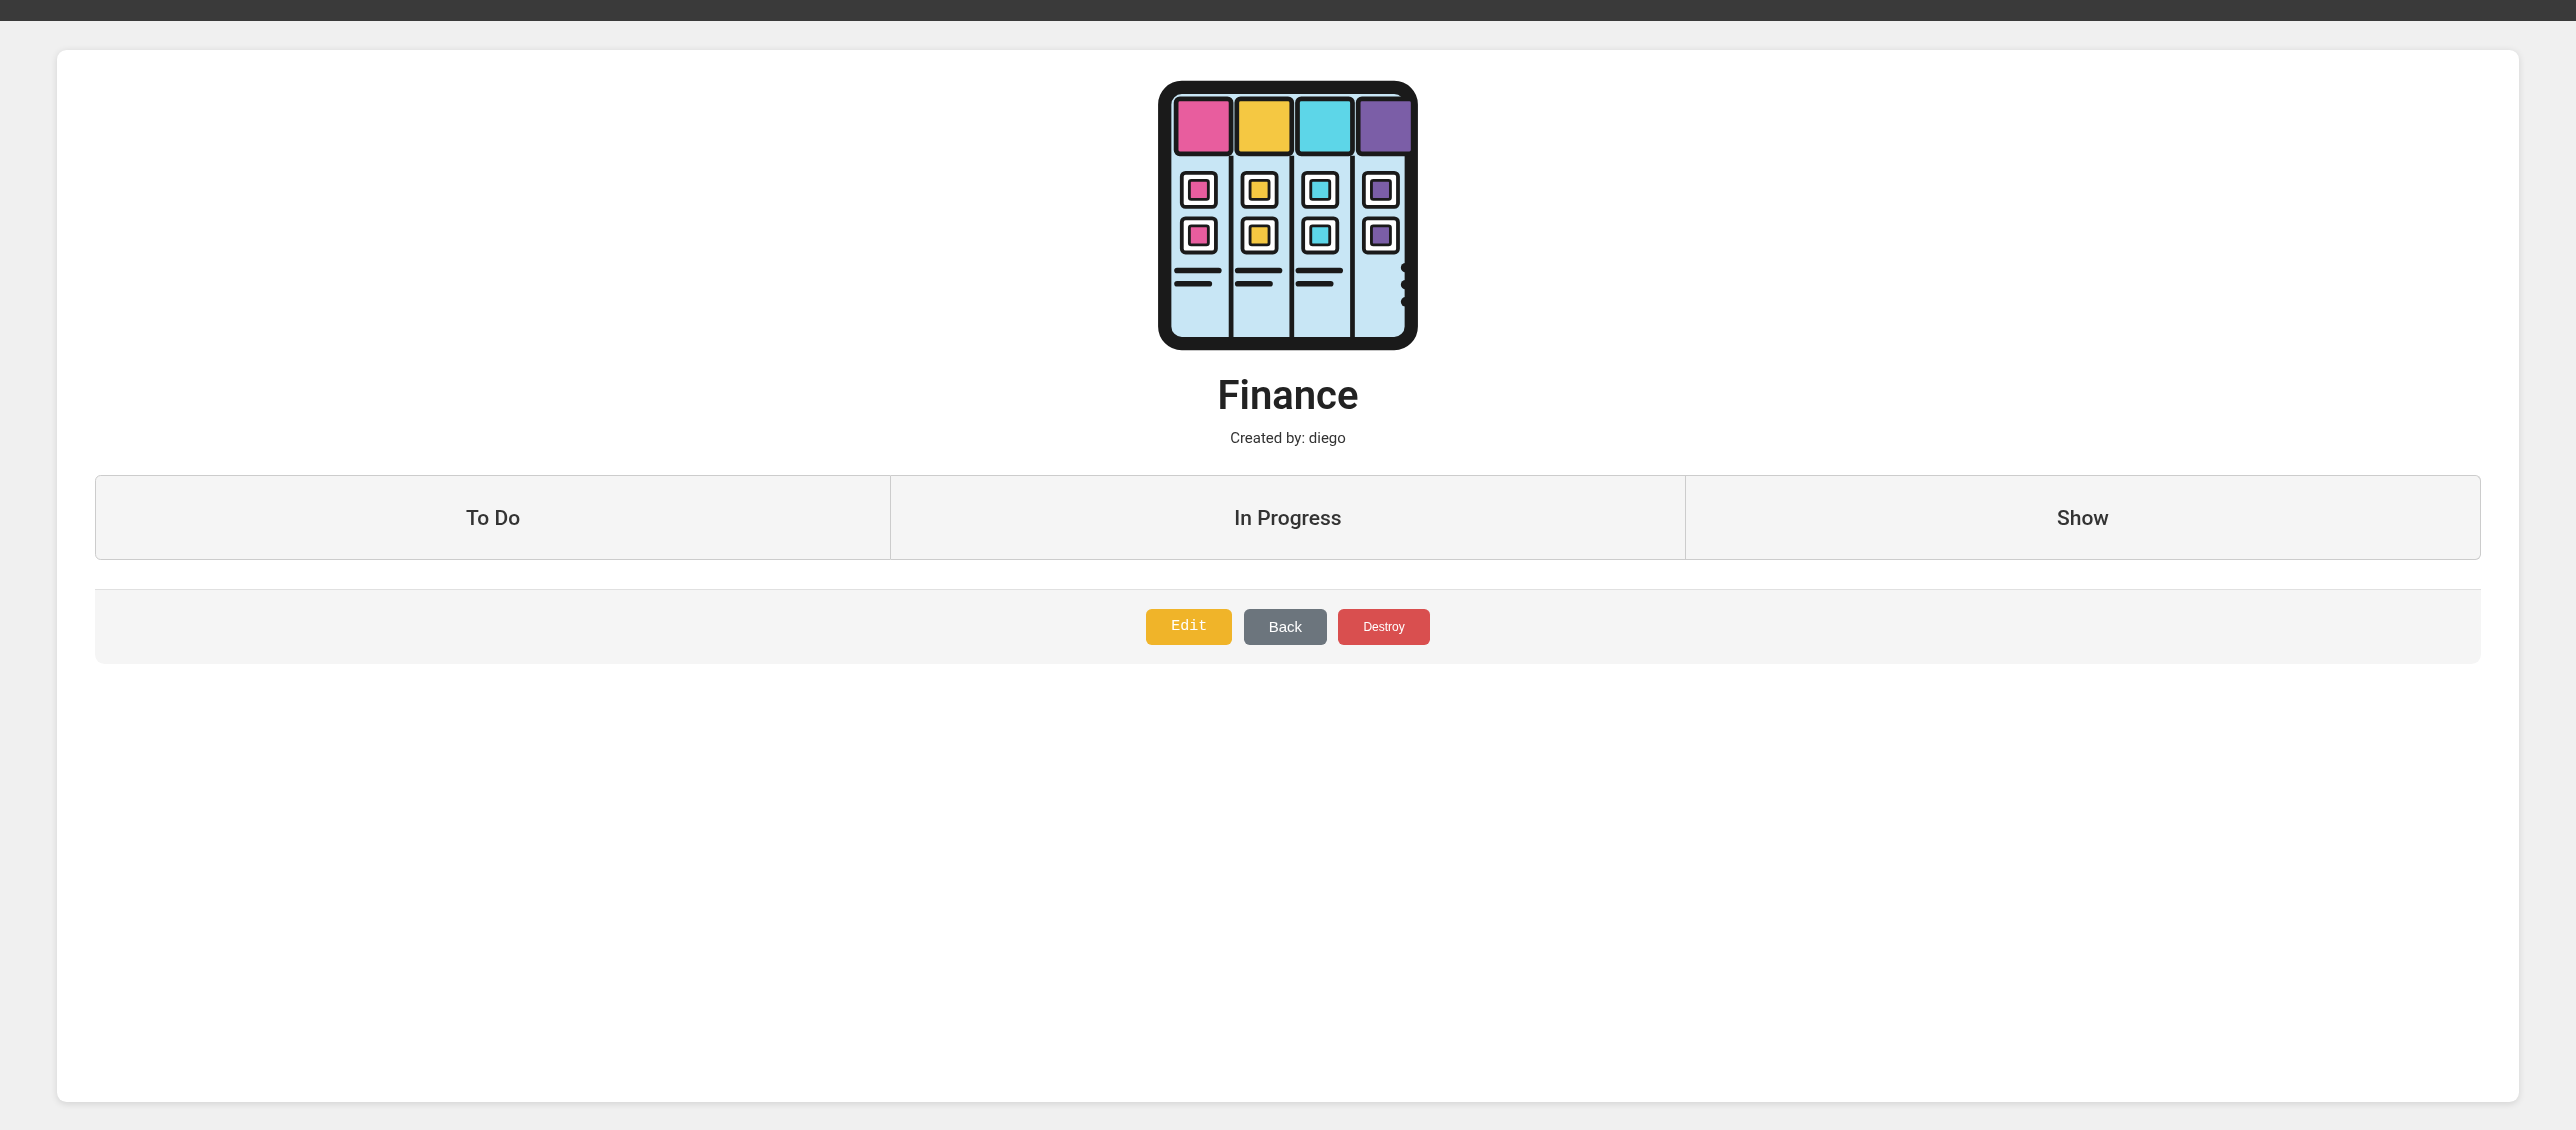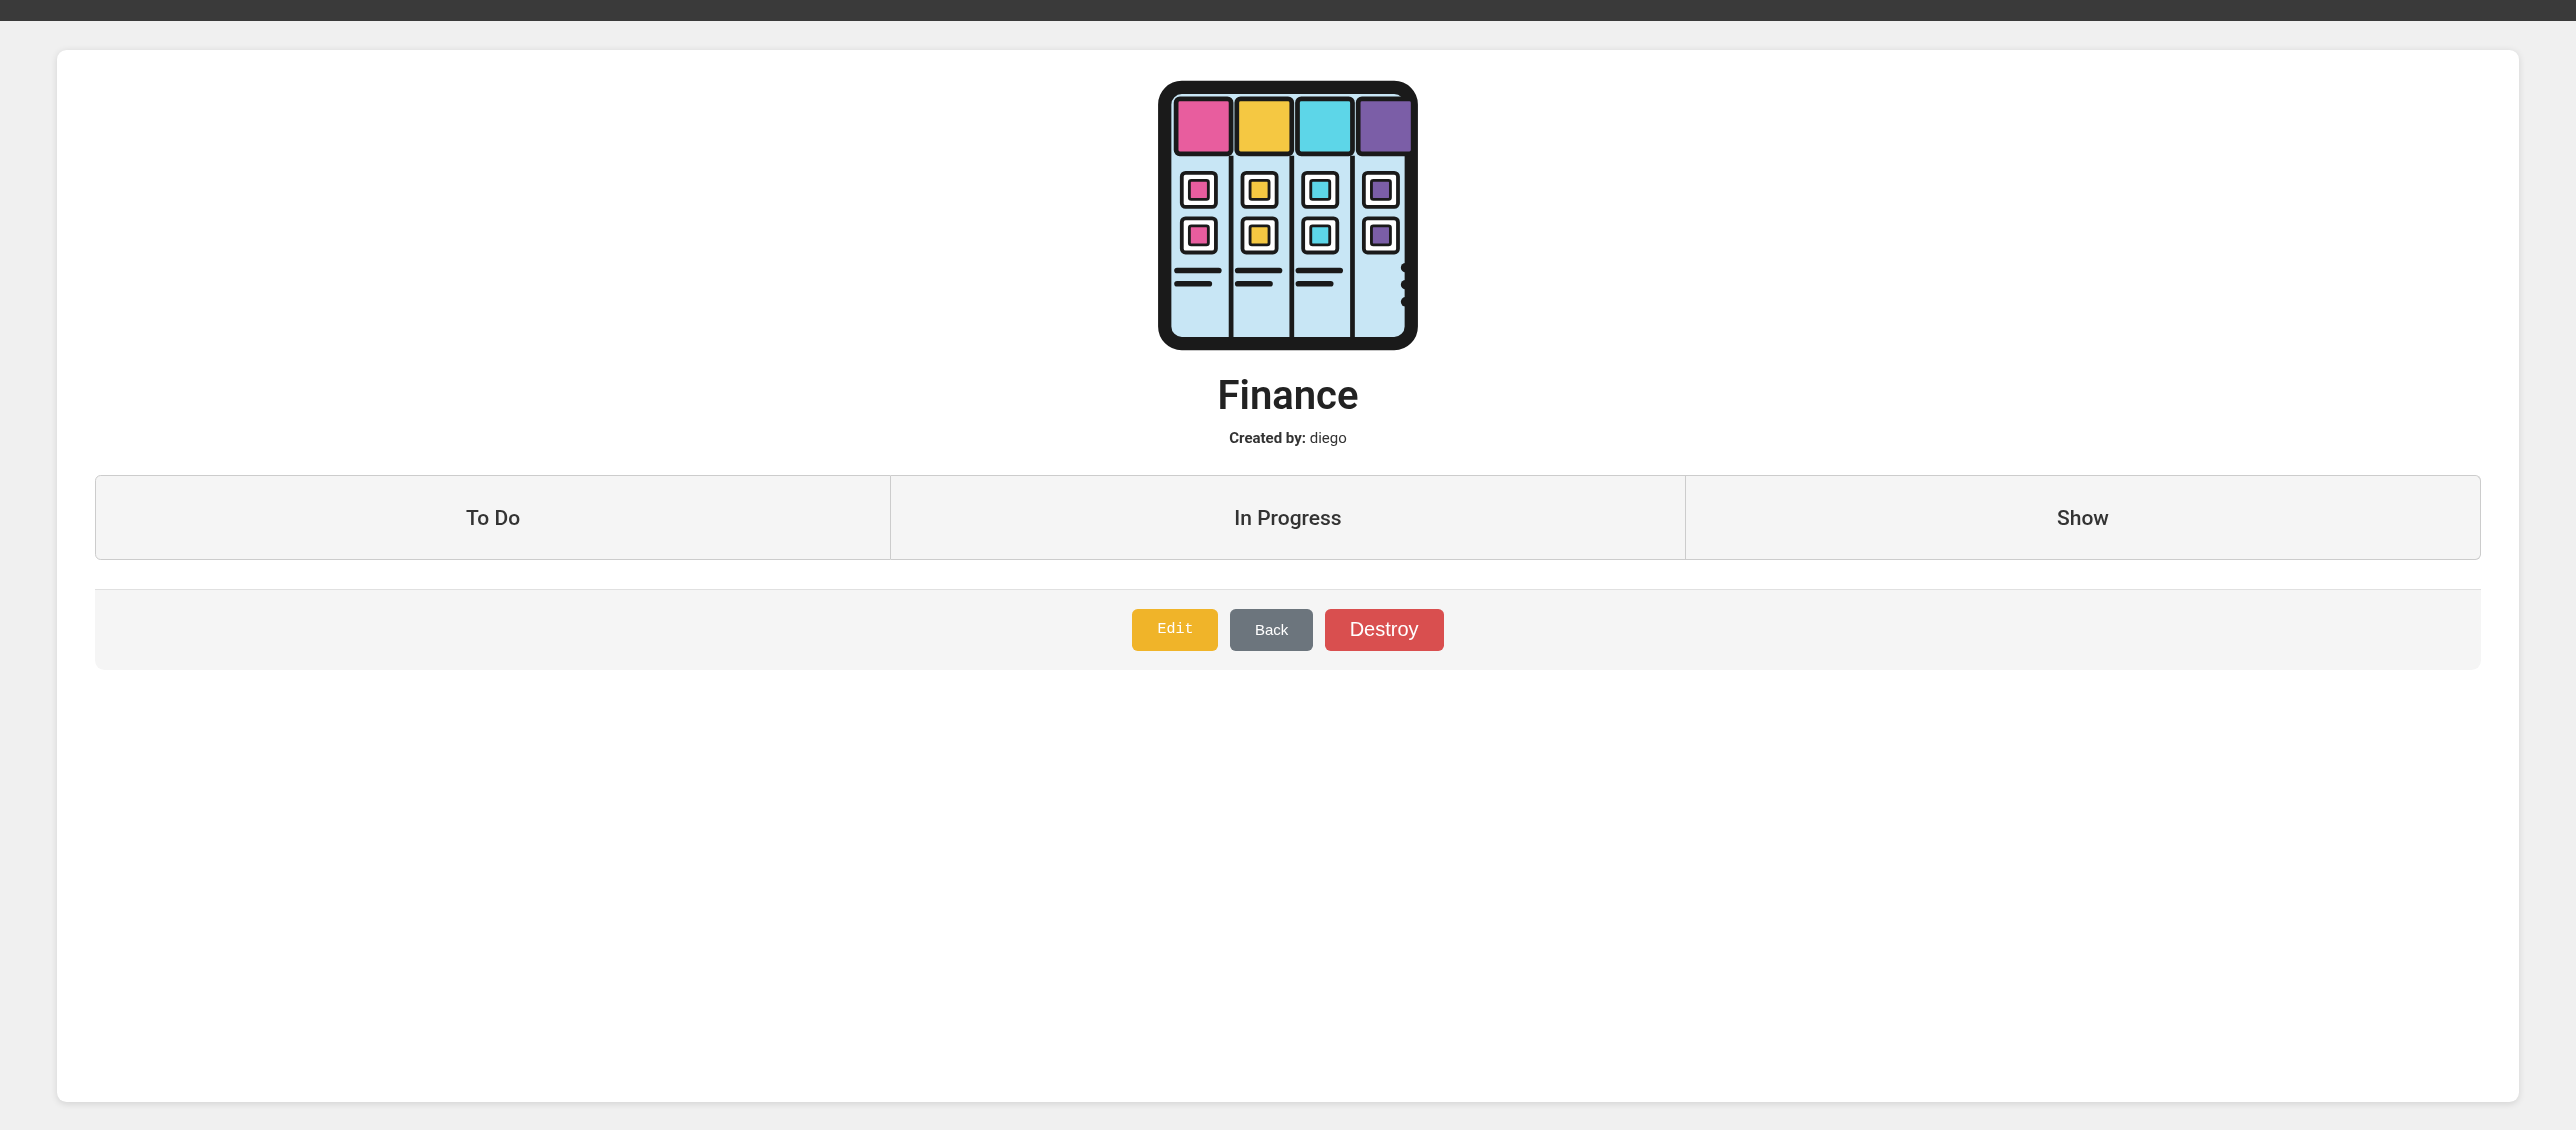--- a/index.html
+++ b/index.html
@@ -135,21 +135,21 @@
       margin-bottom: 9.5px;
     }
 
     .project-creator {
       font-size: 15px;
       color: #333;
       margin-bottom: 28.5px;
     }
 
     .project-creator strong {
-      font-weight: 700;
+      font-weight: 400;
     }
 
     .status-columns {
       display: flex;
       gap: 0;
       width: 100%;
       margin-bottom: 0;
     }
 
     .status-col {
@@ -215,21 +215,21 @@
       cursor: pointer;
       font-weight: 400;
     }
 
     .btn-destroy {
       background: #d94f4f;
       color: white;
       border: none;
       border-radius: 5.7px;
       padding: 9.5px 25px;
-      font-size: 20px;
+      font-size: 12px;
       cursor: pointer;
       font-weight: 500;
     }
   </style>
 </head>
 <body>
 
 <div class="top-bar"></div>
 
 <div class="main-layout">

